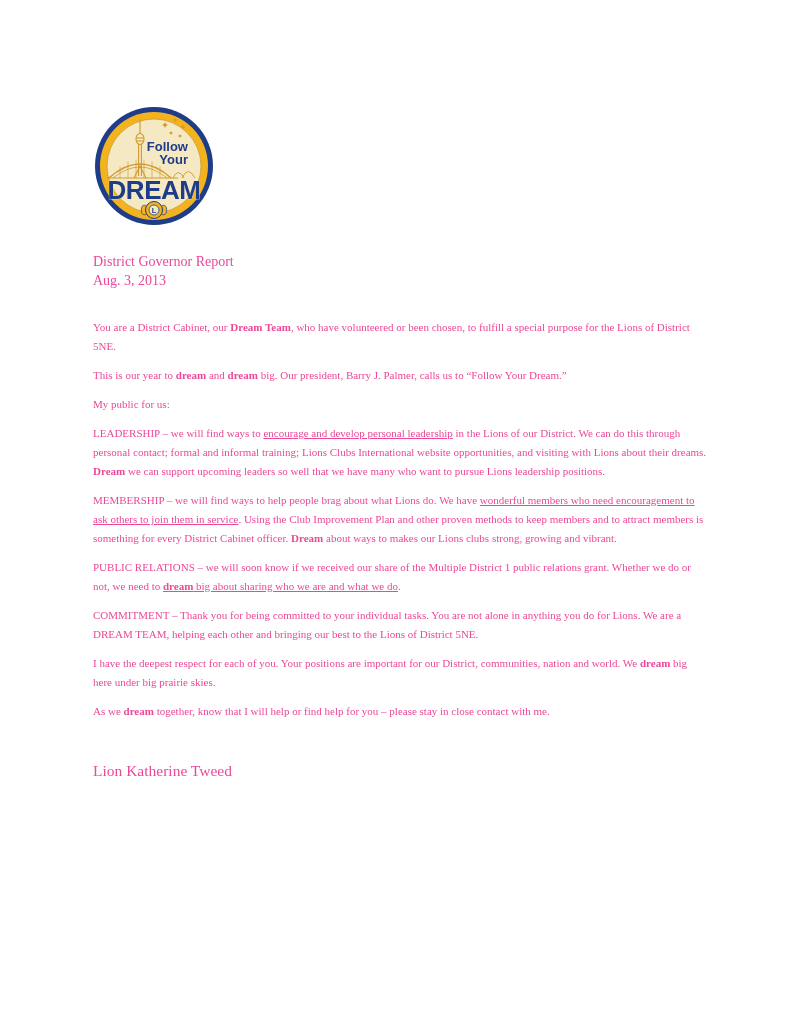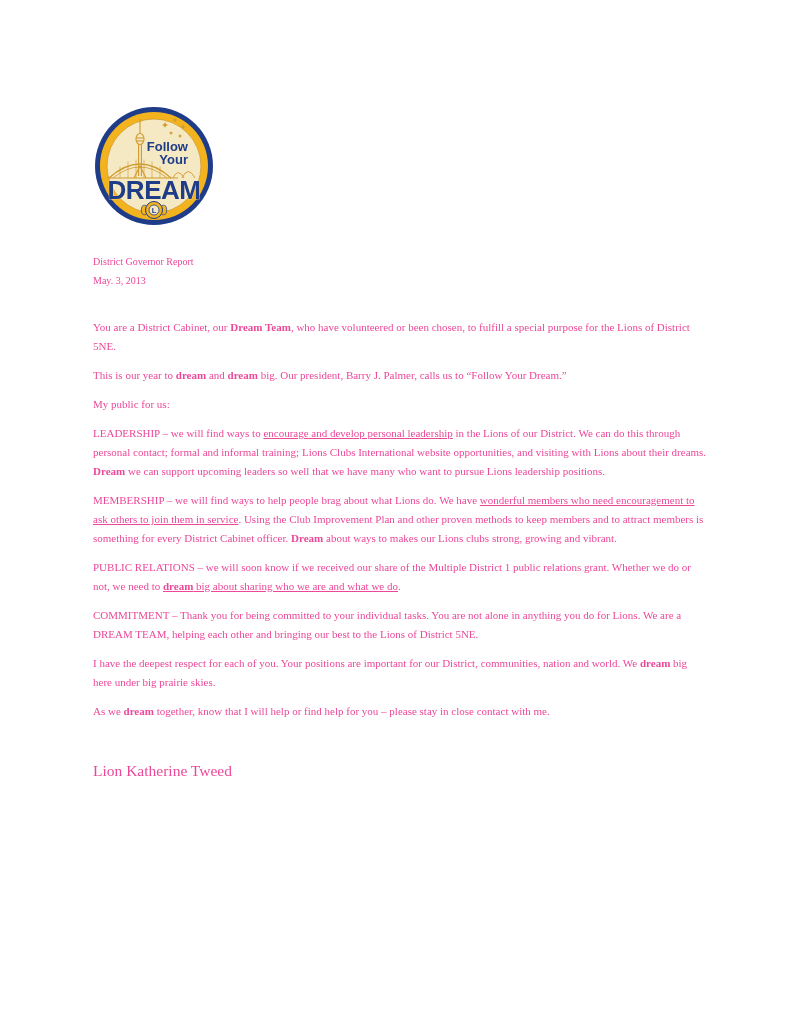--- a/index.html
+++ b/index.html
@@ -18,21 +18,21 @@
     padding: 0 92px 0 93px;
   }
   .logo-wrap {
     margin-top: 90px;
     margin-left: 1px;
     width: 120px;
     height: 120px;
   }
   .doc-header {
     margin-top: 26px;
-    font-size: 10px;
+    font-size: 14px;
     line-height: 19px;
   }
   .body-text p {
     font-size: 11px;
     line-height: 19px;
     margin: 0 0 10px 0;
   }
   .body-text p:first-child { margin-top: 28px; }
   .b { font-weight: bold; }
   .u { text-decoration: underline; }
@@ -97,21 +97,21 @@
           <ellipse cx="69.5" cy="104" rx="3.2" ry="4.8" fill="#f2b31e" stroke="#1e3c87" stroke-width="0.7"></ellipse>
           <circle cx="60" cy="104" r="8.5" fill="#f2b31e" stroke="#1e3c87" stroke-width="1"></circle>
           <circle cx="60" cy="104" r="5" fill="#f5e9c4" stroke="#1e3c87" stroke-width="0.8"></circle>
           <text class="logo-sans" x="60" y="106.8" text-anchor="middle" font-size="7.5" font-weight="bold" fill="#1e3c87">L</text>
         </g>
       </svg>
     </div>
 
     <div class="doc-header">
       <div>District Governor Report</div>
-      <div>May. 3, 2013</div>
+      <div>Aug. 3, 2013</div>
     </div>
 
     <div class="body-text">
       <p><span>You are a District Cabinet, our </span><span class="b">Dream Team</span><span>, who have volunteered or been chosen, to fulfill a special purpose for the Lions of District 5NE.</span></p>
       <p><span>This is our year to </span><span class="b">dream</span><span> and </span><span class="b">dream</span><span> big. Our president, Barry J. Palmer, calls us to “Follow Your Dream.”</span></p>
       <p><span>My public for us:</span></p>
       <p><span>LEADERSHIP – we will find ways to </span><span class="u">encourage and develop personal leadership</span><span> in the Lions of our District. We can do this through personal contact; formal and informal training; Lions Clubs International website opportunities, and visiting with Lions about their dreams. </span><span class="b">Dream</span><span> we can support upcoming leaders so well that we have many who want to pursue Lions leadership positions.</span></p>
       <p><span>MEMBERSHIP – we will find ways to help people brag about what Lions do. We have </span><span class="u">wonderful members who need encouragement to ask others to join them in service</span><span>. Using the Club Improvement Plan and other proven methods to keep members and to attract members is something for every District Cabinet officer. </span><span class="b">Dream</span><span> about ways to makes our Lions clubs strong, growing and vibrant.</span></p>
       <p><span>PUBLIC RELATIONS – we will soon know if we received our share of the Multiple District 1 public relations grant. Whether we do or not, we need to </span><span class="b u">dream</span><span class="u"> big about sharing who we are and what we do</span><span>.</span></p>
       <p><span>COMMITMENT – Thank you for being committed to your individual tasks. You are not alone in anything you do for Lions. We are a DREAM TEAM, helping each other and bringing our best to the Lions of District 5NE.</span></p>

